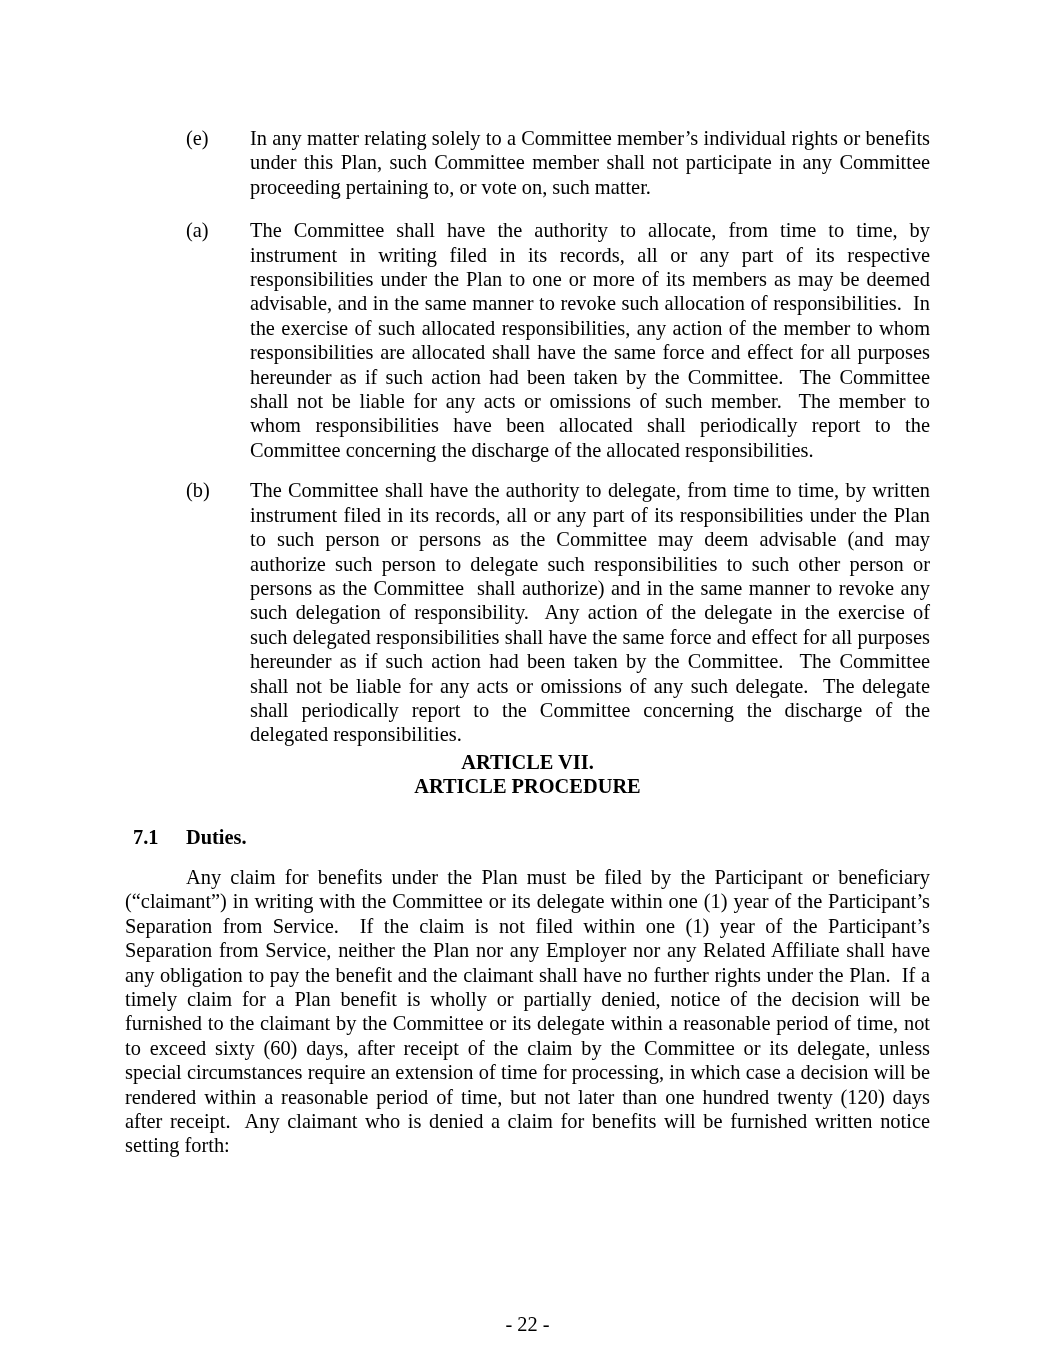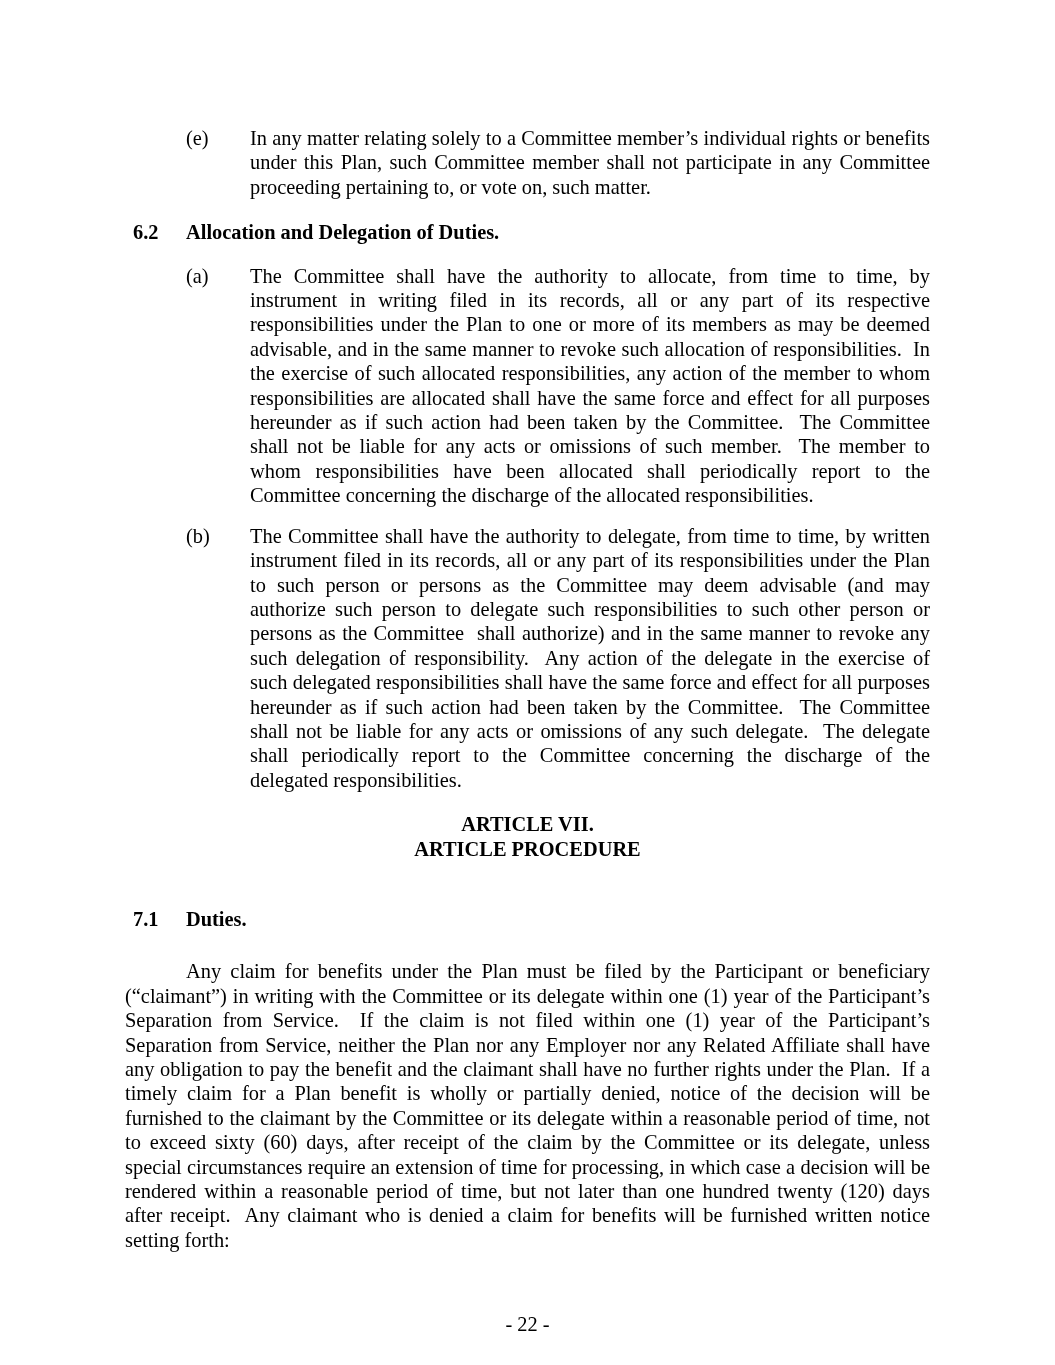--- a/index.html
+++ b/index.html
@@ -59,46 +59,42 @@
   
   .body-para {
     text-align: justify;
     text-indent: 61px;
     white-space: pre-wrap;
   }
 
   .mt-sec62   { margin-top: 21px; }
   .mt-para-a  { margin-top: 19px; }
   .mt-para-b  { margin-top: 16px; }
-  .mt-article { margin-top: 20px; }
-  .mt-sec71   { margin-top: 46px; }
-  .mt-general { margin-top: 28px; }
+  .mt-article { margin-top: 3px; }
+  .mt-sec71   { margin-top: 26px; }
+  .mt-general { margin-top: 16px; }
 
   .page-number {
     position: absolute;
     top: 1312px;
     left: 0;
     width: 100%;
     text-align: center;
   }
 </style>
 </head>
 <body>
 
 <div class="page">
 
   <div class="hang-para">
     <span class="hang-label">(e)</span>
     <span class="hang-text">In any matter relating solely to a Committee member’s individual rights or benefits under this Plan, such Committee member shall not participate in any Committee proceeding pertaining to, or vote on, such matter.</span>
   </div>
 
-  <div class="section-heading mt-sec62">
-    <span class="section-number">6.2</span>
-    <span class="section-title">Allocation and Delegation of Duties.</span>
-  </div>
 
   <div class="hang-para mt-para-a">
     <span class="hang-label">(a)</span>
     <span class="hang-text">The Committee shall have the authority to allocate, from time to time, by instrument in writing filed in its records, all or any part of its respective responsibilities under the Plan to one or more of its members as may be deemed advisable, and in the same manner to revoke such allocation of responsibilities.  In the exercise of such allocated responsibilities, any action of the member to whom responsibilities are allocated shall have the same force and effect for all purposes hereunder as if such action had been taken by the Committee.  The Committee shall not be liable for any acts or omissions of such member.  The member to whom responsibilities have been allocated shall periodically report to the Committee concerning the discharge of the allocated responsibilities.</span>
   </div>
 
   <div class="hang-para mt-para-b">
     <span class="hang-label">(b)</span>
     <span class="hang-text">The Committee shall have the authority to delegate, from time to time, by written instrument filed in its records, all or any part of its responsibilities under the Plan to such person or persons as the Committee may deem advisable (and may authorize such person to delegate such responsibilities to such other person or persons as the Committee  shall authorize) and in the same manner to revoke any such delegation of responsibility.  Any action of the delegate in the exercise of such delegated responsibilities shall have the same force and effect for all purposes hereunder as if such action had been taken by the Committee.  The Committee shall not be liable for any acts or omissions of any such delegate.  The delegate shall periodically report to the Committee concerning the discharge of the delegated responsibilities.</span>
   </div>

